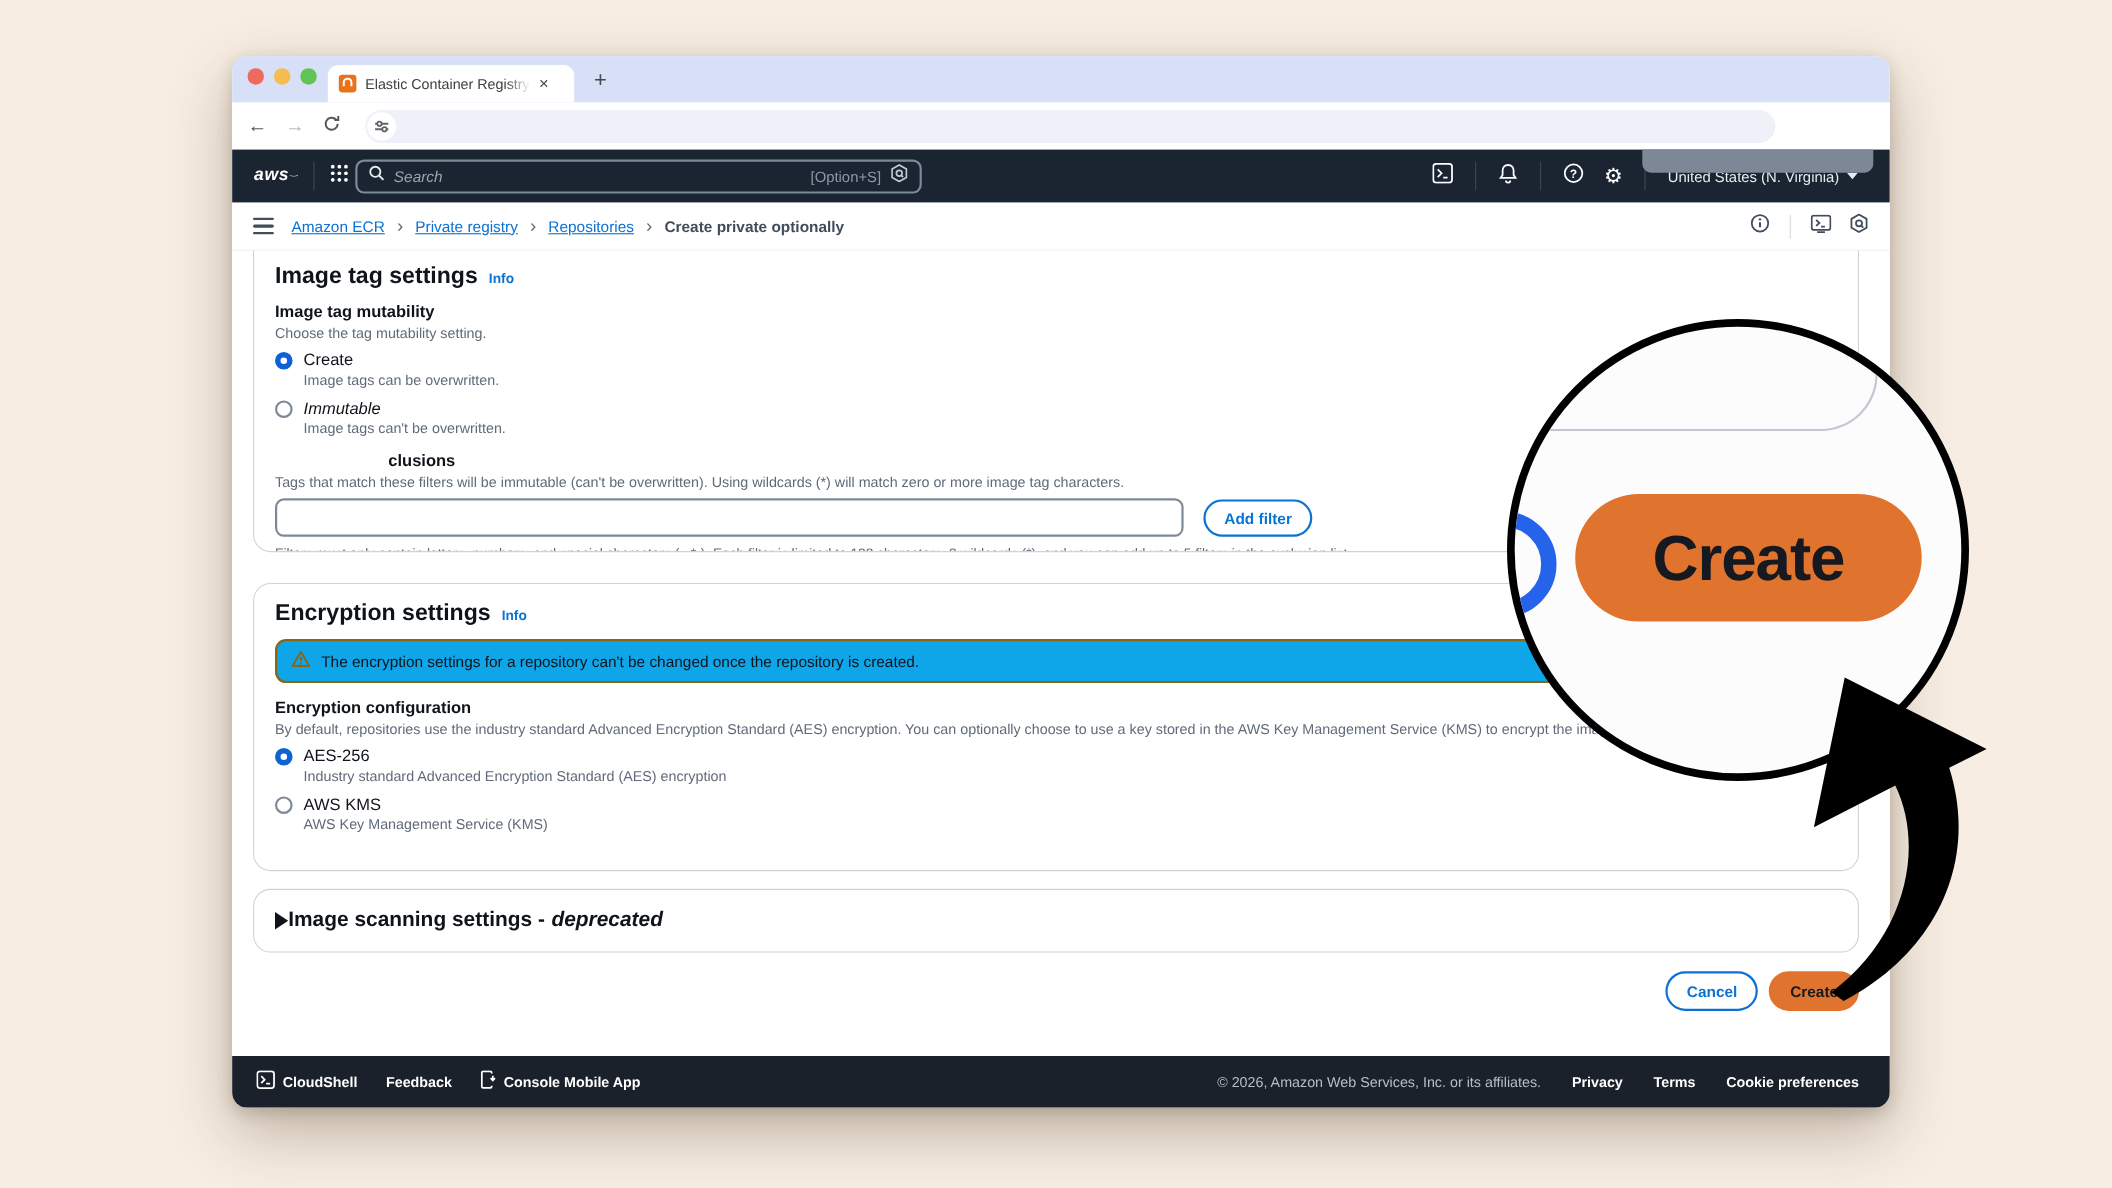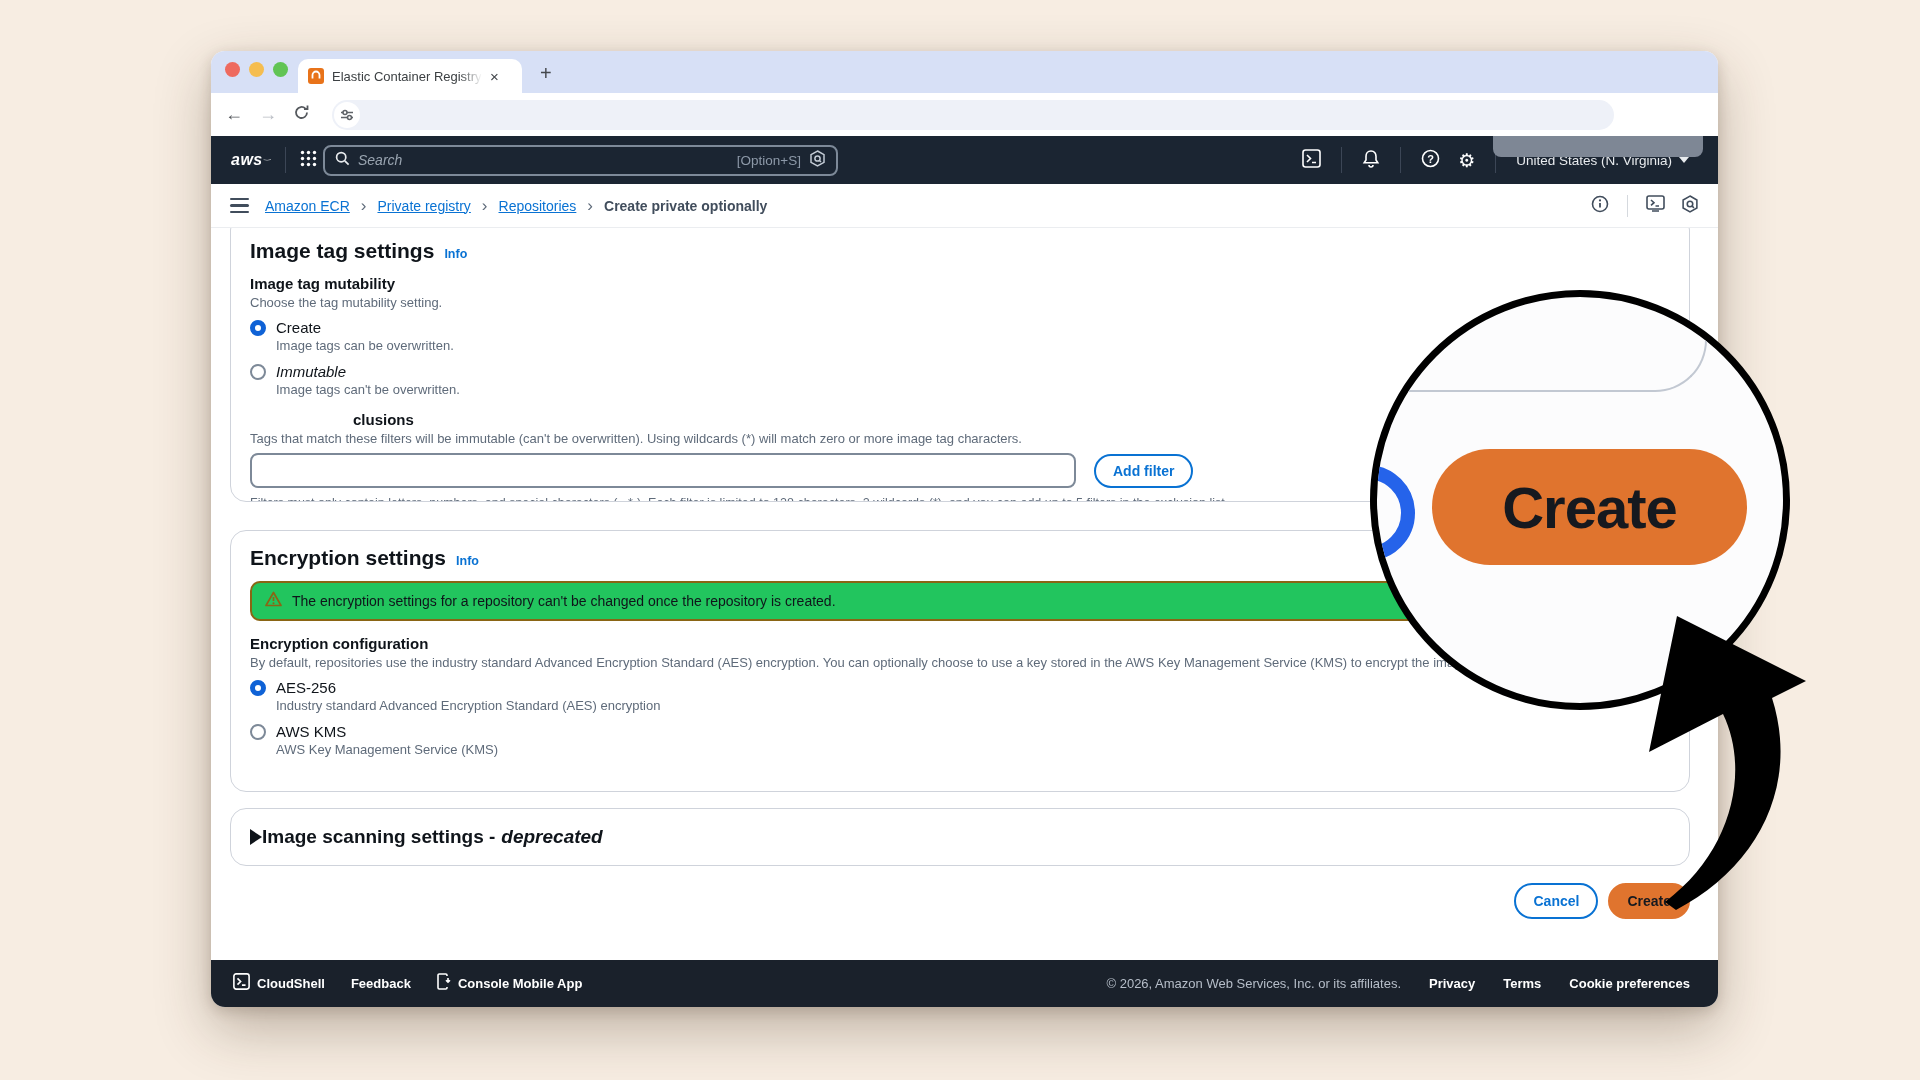--- a/index.html
+++ b/index.html
@@ -84,21 +84,21 @@
   .filterrow { display:flex; align-items:center; margin-top:7px; }
   .filterinput { width:826px; height:35px; border:2px solid #7d8998; border-radius:8px; background:#fff;
     font-size:14px; padding:0 10px; color:#0f141a; outline:none; }
   .btn { height:34px; border-radius:17px; padding:0 17px; font-size:14px; font-weight:bold;
     display:inline-flex; align-items:center; justify-content:center; background:#fff; cursor:default; }
   .btn.outline { border:2px solid #0972d3; color:#0972d3; }
   .addfilter { margin-left:18px; }
   .constraint { font-size:12.5px; color:#5f6b7a; margin-top:8px; }
 
   .warnbox { margin-top:11px; width:1422px; height:40px; border:2px solid #8a6514; border-radius:10px;
-    background:#22c55e; display:flex; align-items:center; gap:10px; padding:0 13px; }
+    background:#0ea5e9; display:flex; align-items:center; gap:10px; padding:0 13px; }
   .warntext { font-size:14px; color:#0f141a; }
   .nowrap { white-space:nowrap; }
 
   .collapse-tri { width:0; height:0; border-top:8px solid transparent; border-bottom:8px solid transparent; border-left:12px solid #0f141a; }
   .card3 .t1 { font-size:19px; font-weight:bold; color:#0f141a; }
   .card3 .t2 { font-size:19px; font-weight:bold; font-style:italic; color:#0f141a; margin-left:6px; }
 
   .actionsrow { width:1460px; margin-top:16px; display:flex; justify-content:flex-end; gap:10px; height:38px; align-items:center; }
   .btn.cancel { height:36px; border-radius:18px; }
   .btn.create { height:36px; border-radius:18px; background:#e0742e; color:#16191f; border:2px solid #e0742e; }

